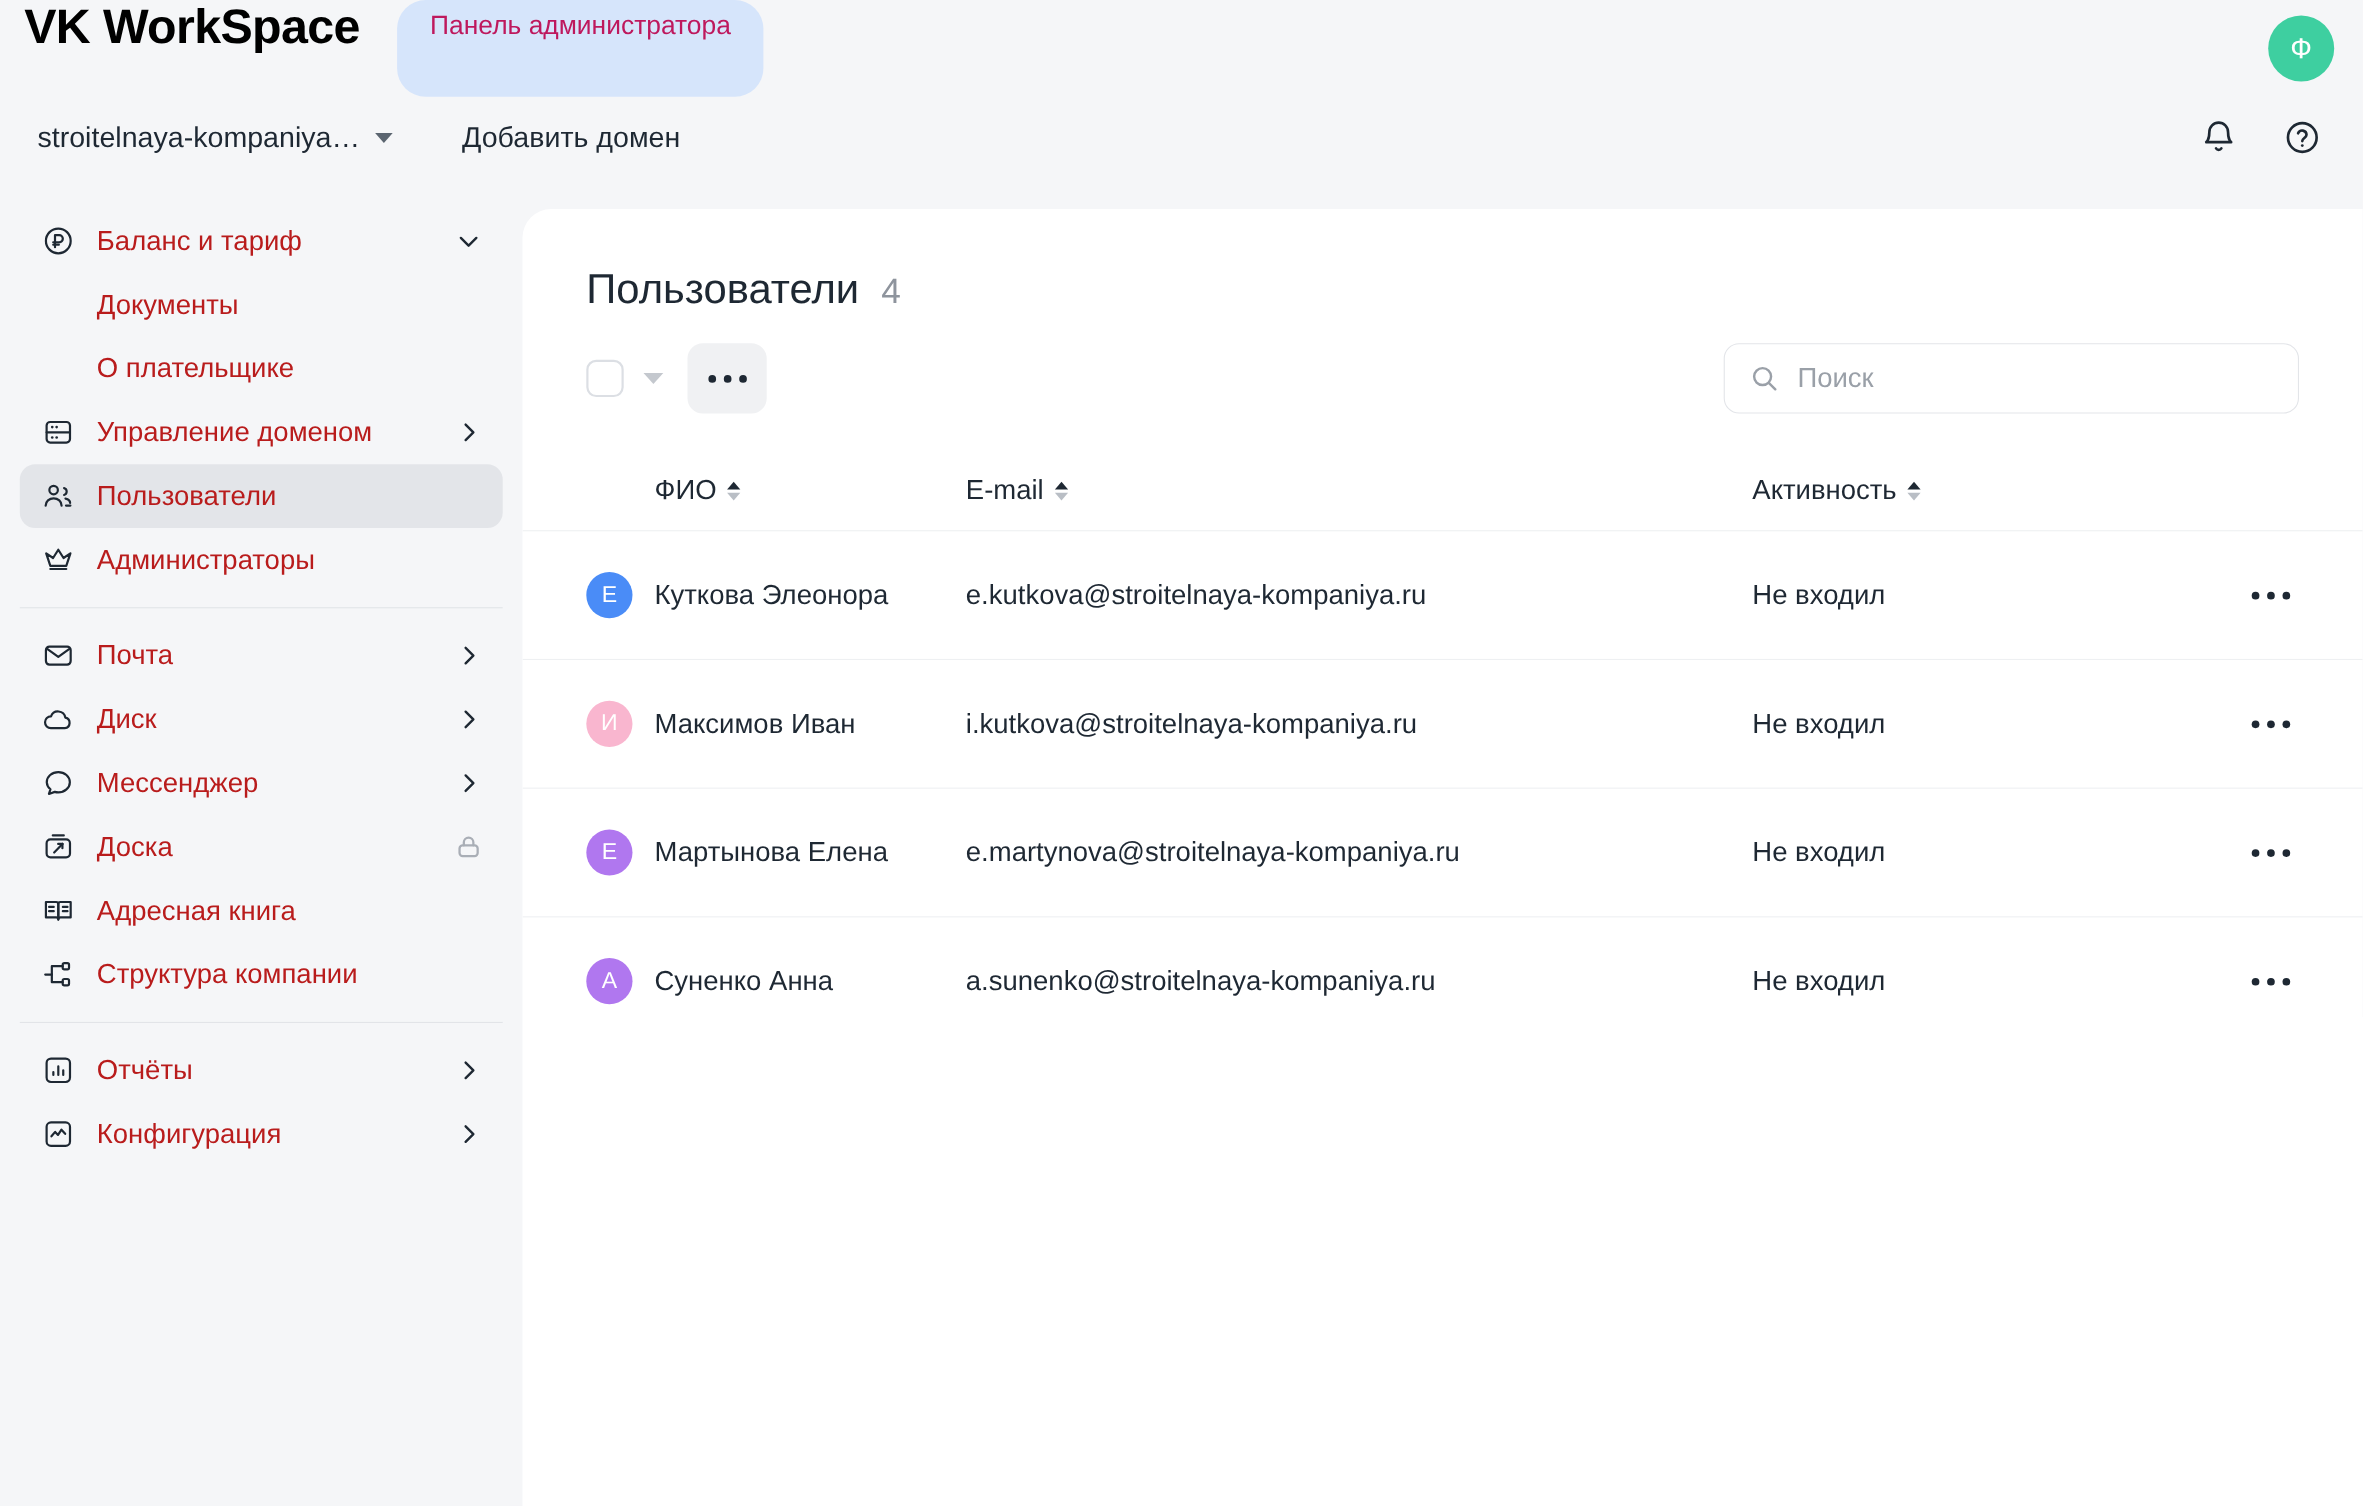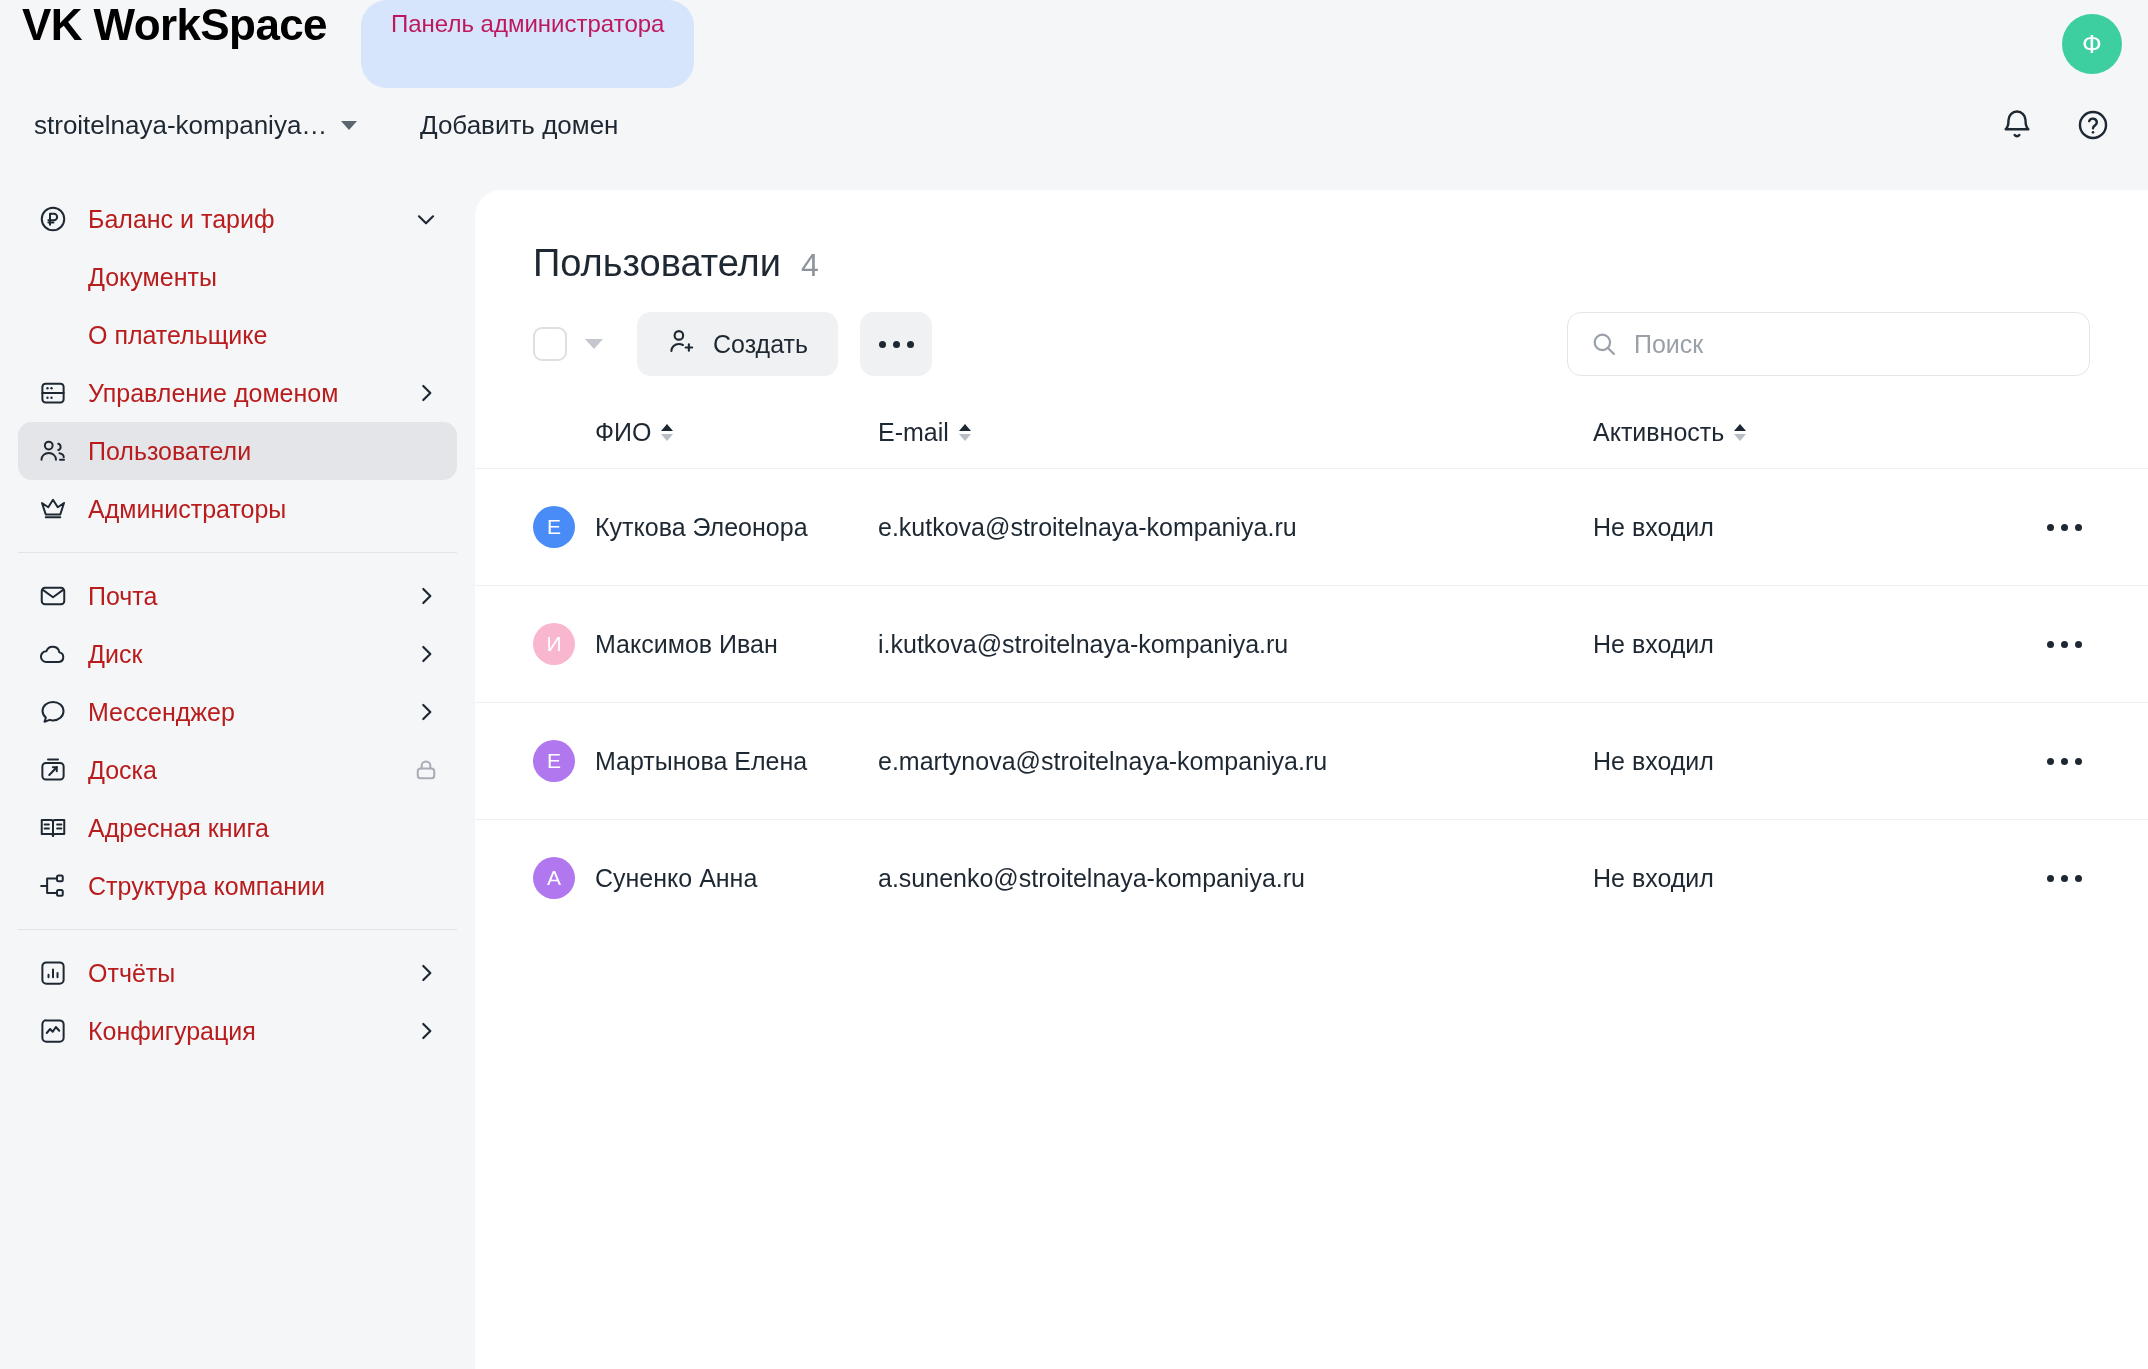--- a/index.html
+++ b/index.html
@@ -159,21 +159,21 @@
   }
   .search-ico { margin-left: 22px; margin-right: 16px; display: flex; color: #9aa0a8; }
   .search-input {
     border: none; outline: none; background: transparent;
     font-family: inherit; font-size: 25px; color: #1e2833;
     width: 420px;
   }
   .search-input::placeholder { color: #9aa0a8; }
 
   
-  .tbl { position: absolute; left: 0; top: 206px; width: 1673px; }
+  .tbl { position: absolute; left: 0; top: 220px; width: 1673px; }
   .tbl-head {
     display: flex; align-items: center;
     height: 72px;
     padding: 0 58px;
   }
   .th {
     display: flex; align-items: center; gap: 10px;
     font-size: 25px; color: #1e2833; cursor: pointer;
   }
   .col-name   { width: 345px; padding-left: 62px; }
@@ -417,30 +417,20 @@
 <div class="main">
 
   <div class="page-title-row">
     <span class="page-title">Пользователи</span>
     <span class="page-count">4</span>
   </div>
 
   <div class="toolbar">
     <span class="tb-check"></span>
     <span class="tb-caret"></span>
-    <button class="btn-create">
-      <span>
-        <svg width="30" height="30" viewBox="0 0 24 24" fill="none" stroke="#1e2833" stroke-width="1.7" stroke-linecap="round" stroke-linejoin="round">
-          <circle cx="9.5" cy="7.5" r="3.4"></circle>
-          <path d="M3.5 20c0-3.3 2.7-5.6 6-5.6 1.2 0 2.3.3 3.2.8"></path>
-          <path d="M17.5 14.6v5.2M14.9 17.2h5.2"></path>
-        </svg>
-      </span>
-      <span>Создать</span>
-    </button>
     <button class="btn-more">
       <span class="dots">
           <i></i>
           <i></i>
           <i></i>
         </span>
     </button>
   </div>
 
   <div class="search-wrap">

